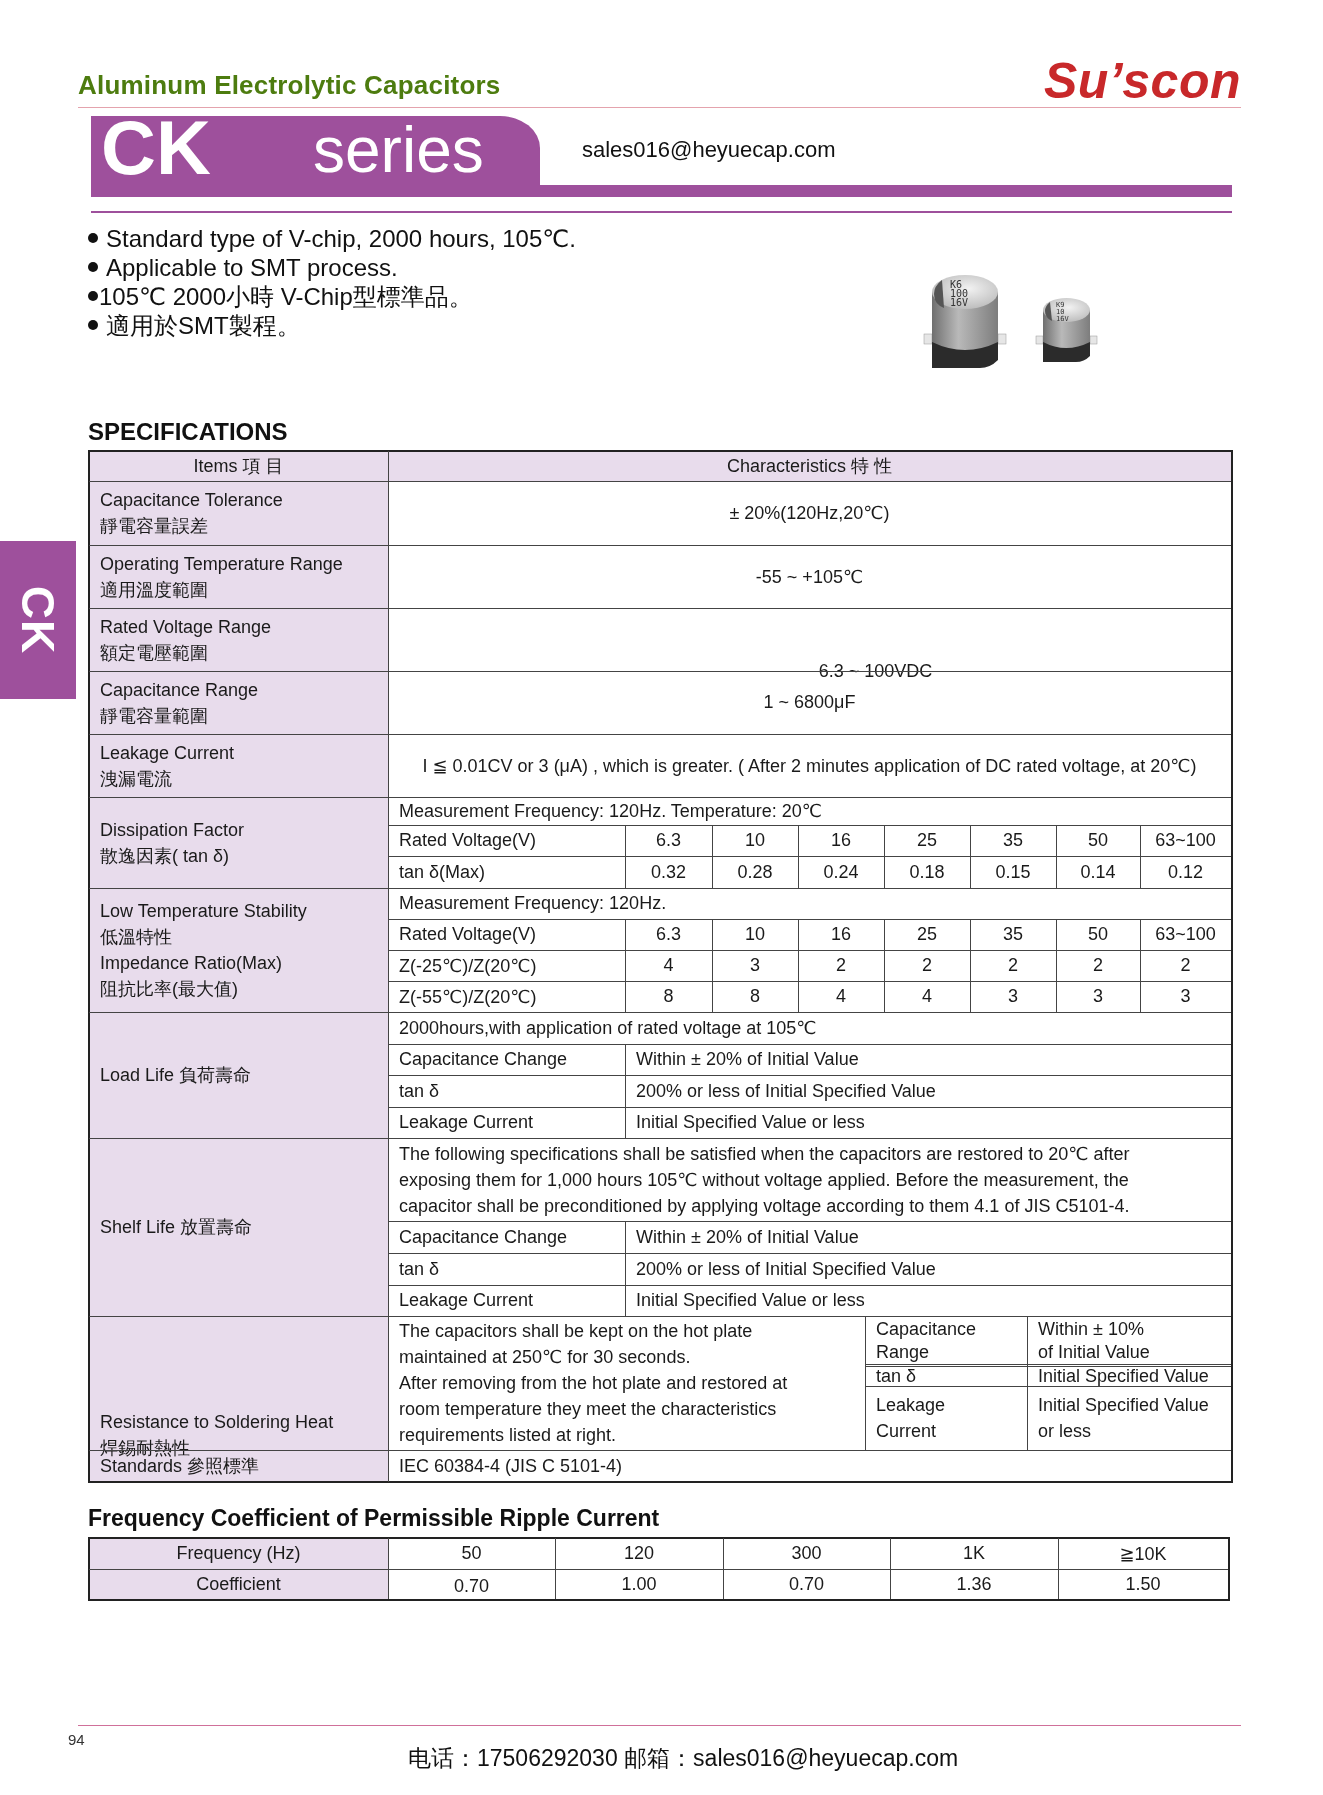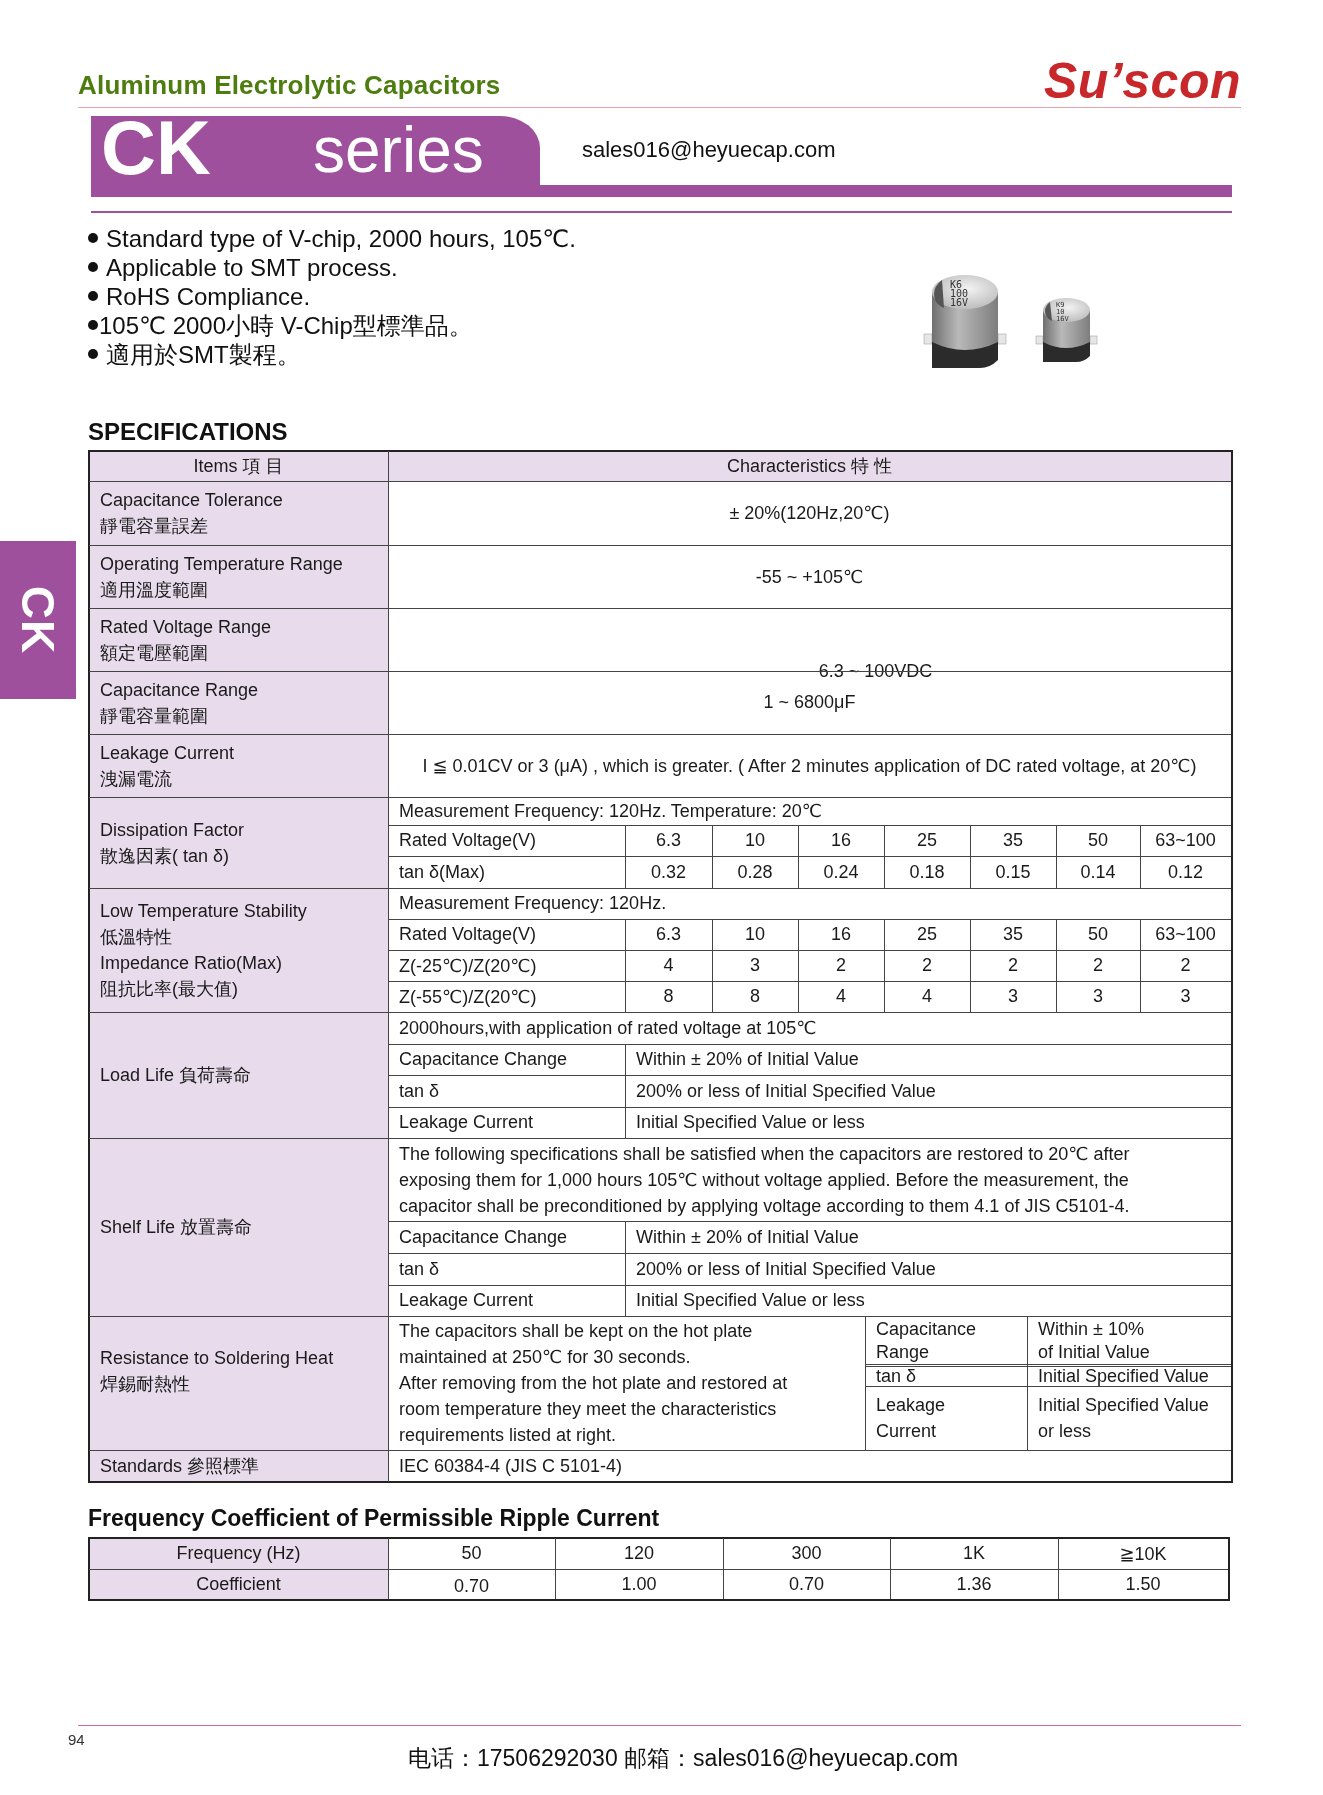--- a/index.html
+++ b/index.html
@@ -52,21 +52,20 @@
 <div class="abs series-block"></div>
 <div class="abs series-bar"></div>
 <div class="abs ck-label">CK</div>
 <div class="abs series-label">series</div>
 <div class="abs email-top">sales016@heyuecap.com</div>
 <div class="abs thin-rule"></div>
 
 <div class="abs bullets">
   <div><span class="bullet-dot"></span><span>Standard type of V-chip, 2000 hours, 105℃.</span></div>
   <div><span class="bullet-dot"></span><span>Applicable to SMT process.</span></div>
-  <div><span class="bullet-dot"></span><span>RoHS Compliance.</span></div>
   <div><span class="bullet-dot" style="margin-right:1px"></span><span>105℃ 2000小時 V-Chip型標準品。</span></div>
   <div><span class="bullet-dot"></span><span>適用於SMT製程。</span></div>
 </div>
 
 <svg class="abs cap-img" viewBox="0 0 220 105">
   <defs>
     <linearGradient id="can" x1="0" x2="1" y1="0" y2="0">
       <stop offset="0" stop-color="#6f6f6f"></stop>
         <stop offset="0.4" stop-color="#b9b9b9"></stop>
         <stop offset="1" stop-color="#7d7d7d"></stop>
@@ -216,21 +215,21 @@
     <span>exposing them for 1,000 hours 105℃ without voltage applied. Before the measurement, the</span>
     <span>capacitor shall be preconditioned by applying voltage according to them 4.1 of JIS C5101-4.</span>
   </div>
   <div class="cell pad" style="left:388px; top:1221px; width:237px; height:32px;">Capacitance Change</div>
   <div class="cell pad" style="left:625px; top:1221px; width:606px; height:32px;">Within ± 20% of Initial Value</div>
   <div class="cell pad" style="left:388px; top:1253px; width:237px; height:32px;">tan δ</div>
   <div class="cell pad" style="left:625px; top:1253px; width:606px; height:32px;">200% or less of Initial Specified Value</div>
   <div class="cell pad" style="left:388px; top:1285px; width:237px; height:31px;">Leakage Current</div>
   <div class="cell pad" style="left:625px; top:1285px; width:606px; height:31px;">Initial Specified Value or less</div>
 
-  <div class="cell pad multi" style="left:89px; top:1304px; width:286px; height:134px;">
+  <div class="cell pad multi" style="left:89px; top:1368px; width:286px; height:134px;">
     <span>Resistance to Soldering Heat</span>
       <span>焊錫耐熱性</span>
   </div>
   <div class="cell pad multi" style="left:388px; top:1316px; width:477px; height:134px;">
     <span>The capacitors shall be kept on the hot plate</span>
     <span>maintained at 250℃ for 30 seconds.</span>
     <span>After removing from the hot plate and restored at</span>
     <span>room temperature they meet the characteristics</span>
     <span>requirements listed at right.</span>
   </div>

